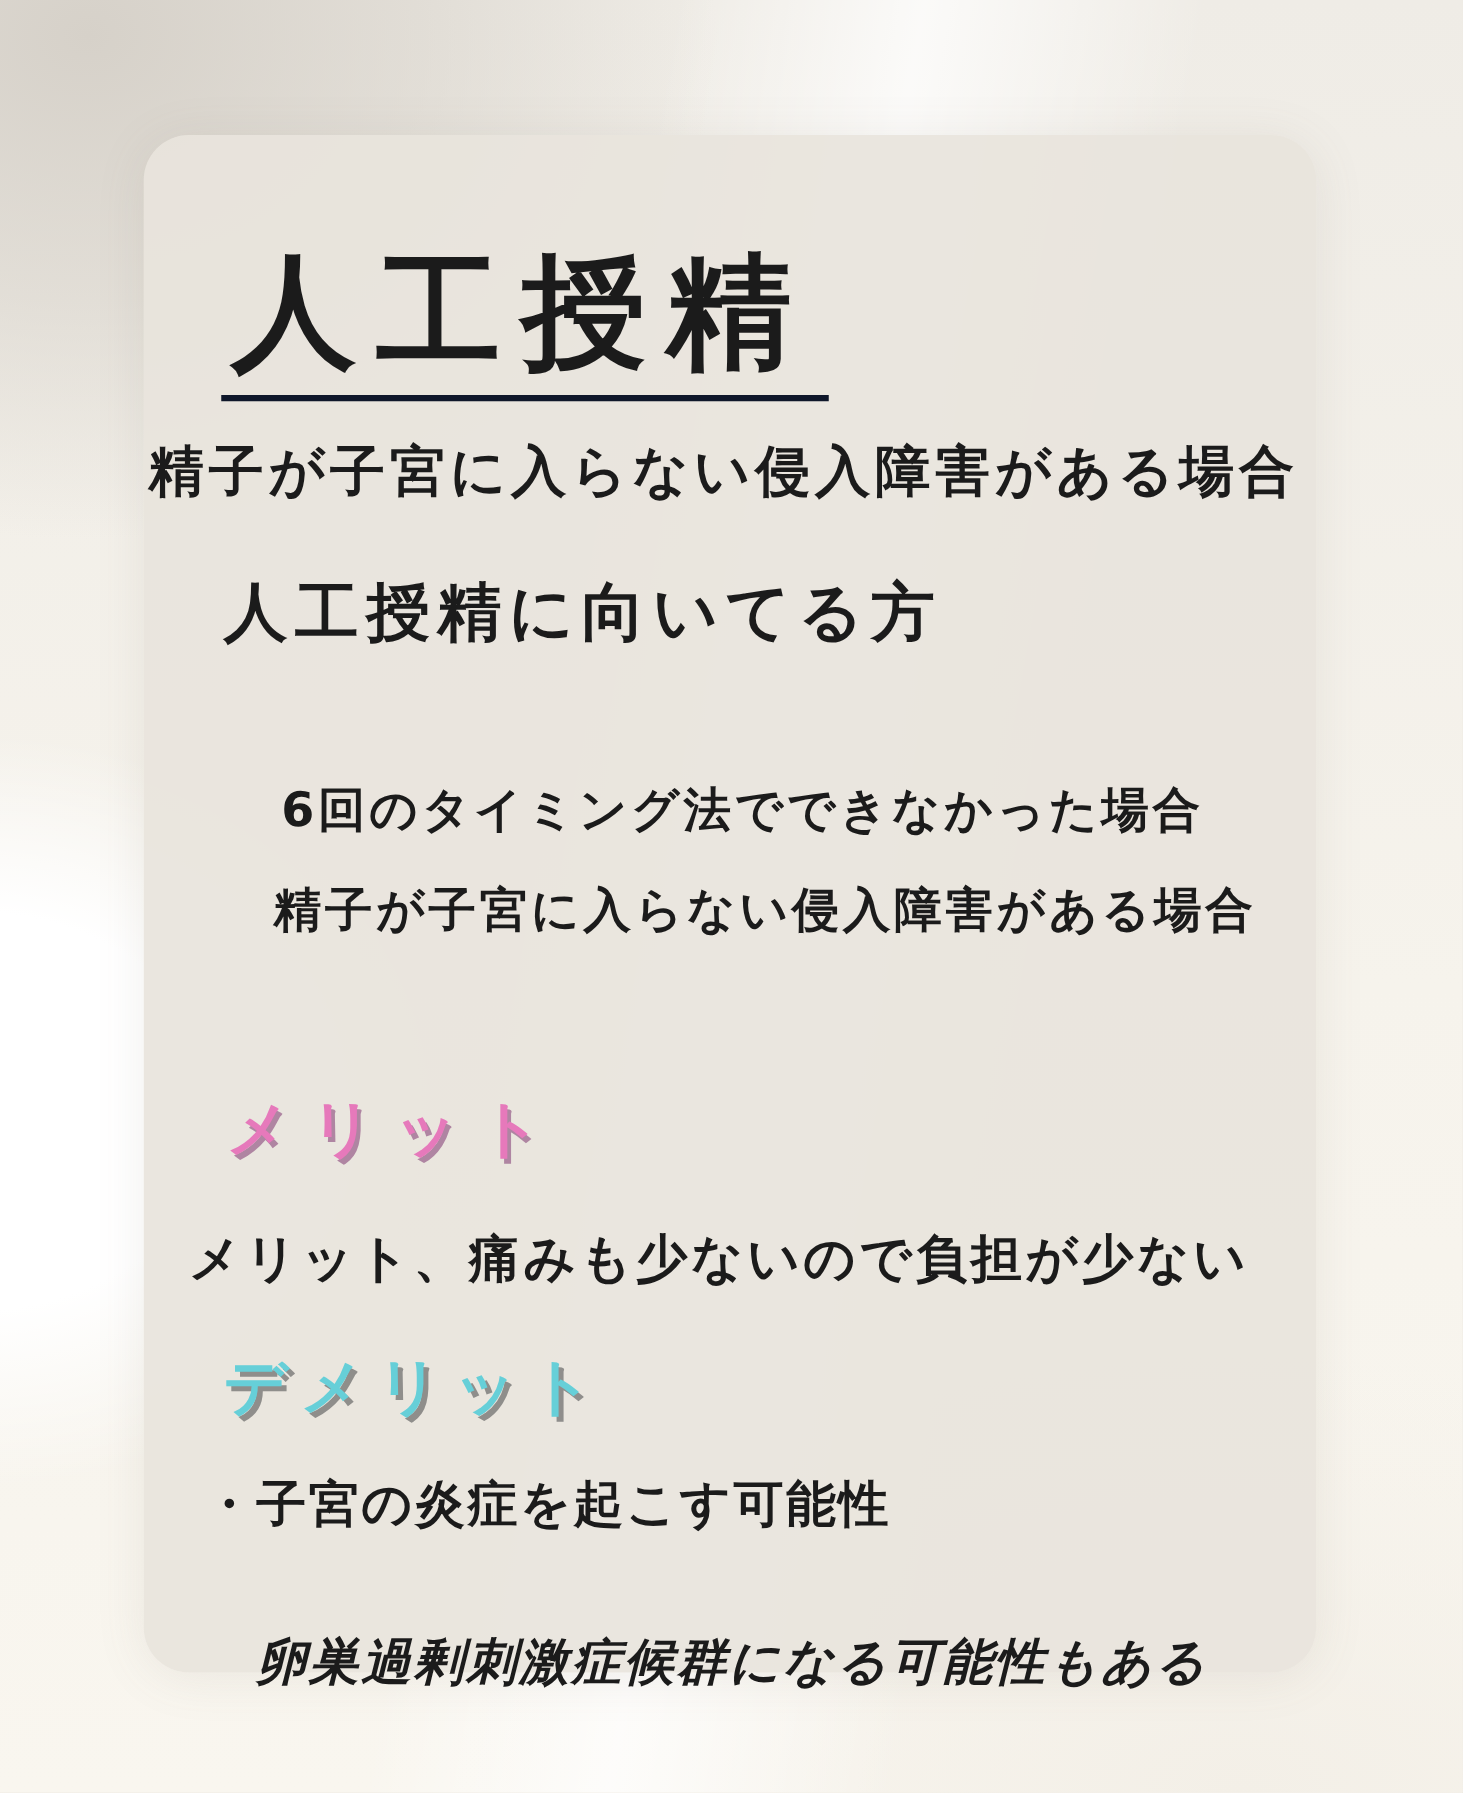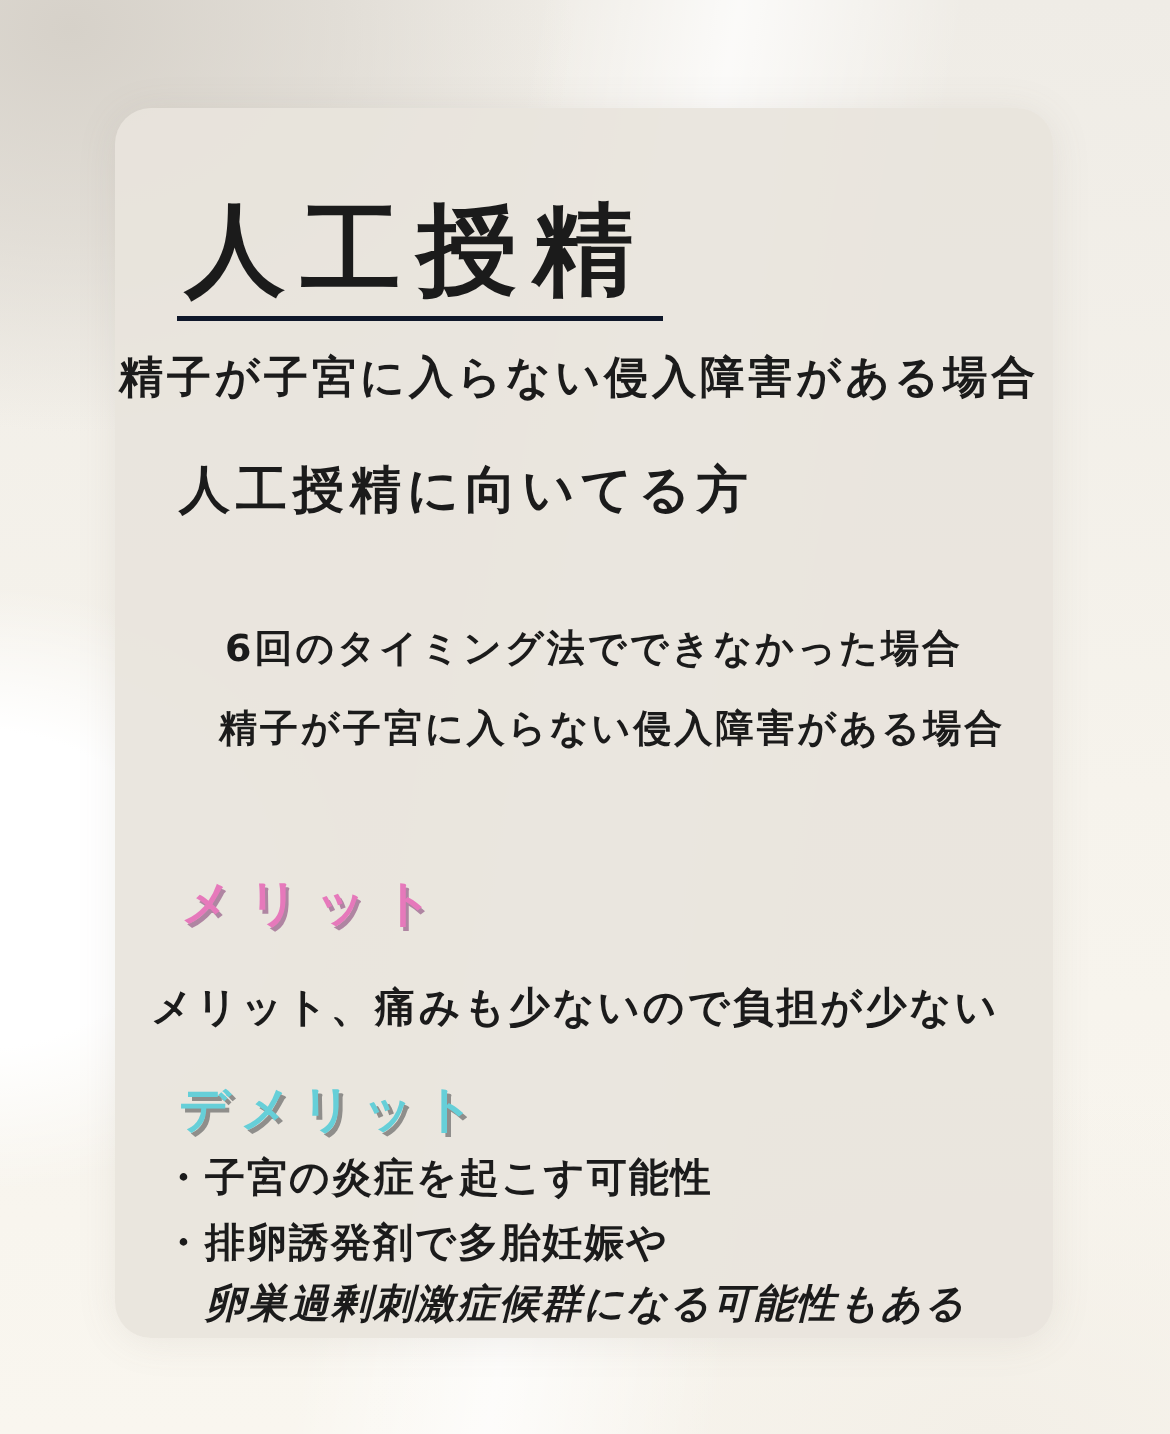--- a/index.html
+++ b/index.html
@@ -35,36 +35,35 @@
     left:66px;top:762px;font-size:50px;letter-spacing:16px;
     color:var(--merit-pink,#e679bb);
     text-shadow:3px 4px 0 rgba(143,82,129,0.65);
   }
   .merit-text{left:36px;top:872px;font-size:41px;letter-spacing:3px;}
   .demerit-label{
     left:64px;top:968px;font-size:50px;letter-spacing:10px;
     color:var(--demerit-cyan,#66cfd8);
     text-shadow:4px 4px 0 rgba(104,104,104,0.7);
   }
-  .demerit-item{font-size:40px;letter-spacing:2px;}
+  .demerit-item{font-size:40px;letter-spacing:2px;margin-top:26px;}
   .demerit-item.i0{left:48px;top:1042px;}
   .demerit-item.i1{left:48px;top:1107px;}
   .demerit-item.i2{left:90px;top:1168px;font-style:italic;}
 </style>
 </head>
 <body>
 
 <div class="card">
   <div class="txt title">人工授精</div>
   <div class="txt subtitle">精子が子宮に入らない侵入障害がある場合</div>
 
   <div class="txt suited-heading">人工授精に向いてる方</div>
   <div class="txt suited-item i1">6回のタイミング法でできなかった場合</div>
   <div class="txt suited-item i2">精子が子宮に入らない侵入障害がある場合</div>
 
   <div class="txt merit-label">メリット</div>
   <div class="txt merit-text">メリット、痛みも少ないので負担が少ない</div>
 
   <div class="txt demerit-label">デメリット</div>
   <div class="txt demerit-item i0">・子宮の炎症を起こす可能性</div>
-  <div class="txt demerit-item i1">・排卵誘発剤で多胎妊娠や</div>
   <div class="txt demerit-item i2">卵巣過剰刺激症候群になる可能性もある</div>
 </div>
 
 </body></html>

